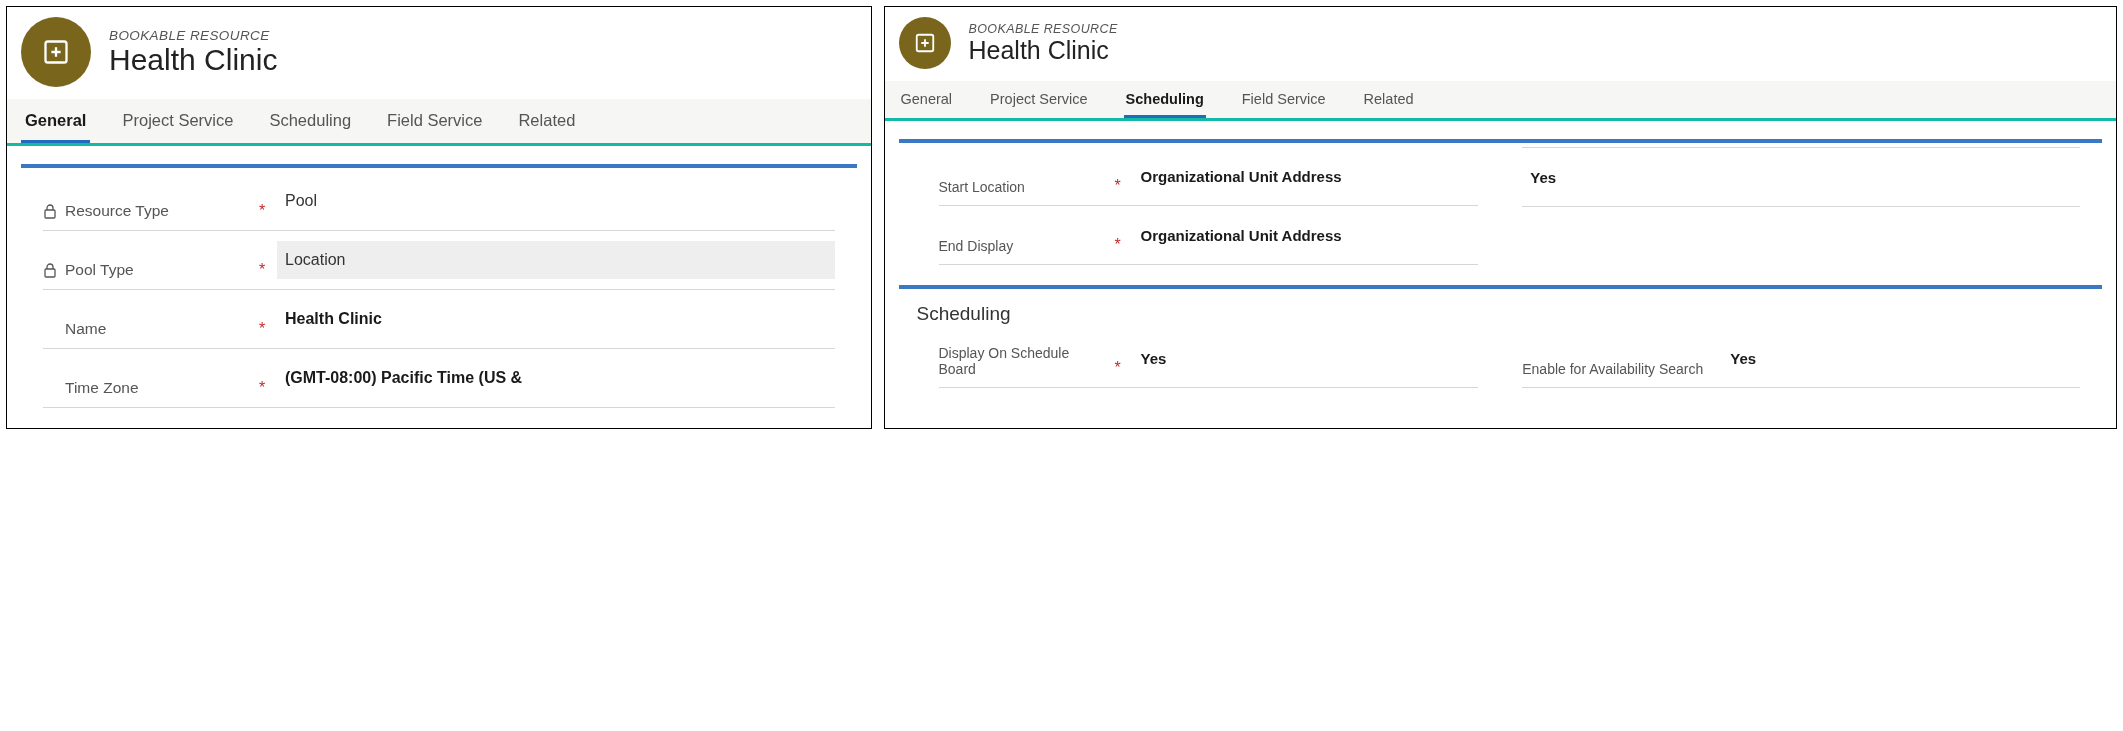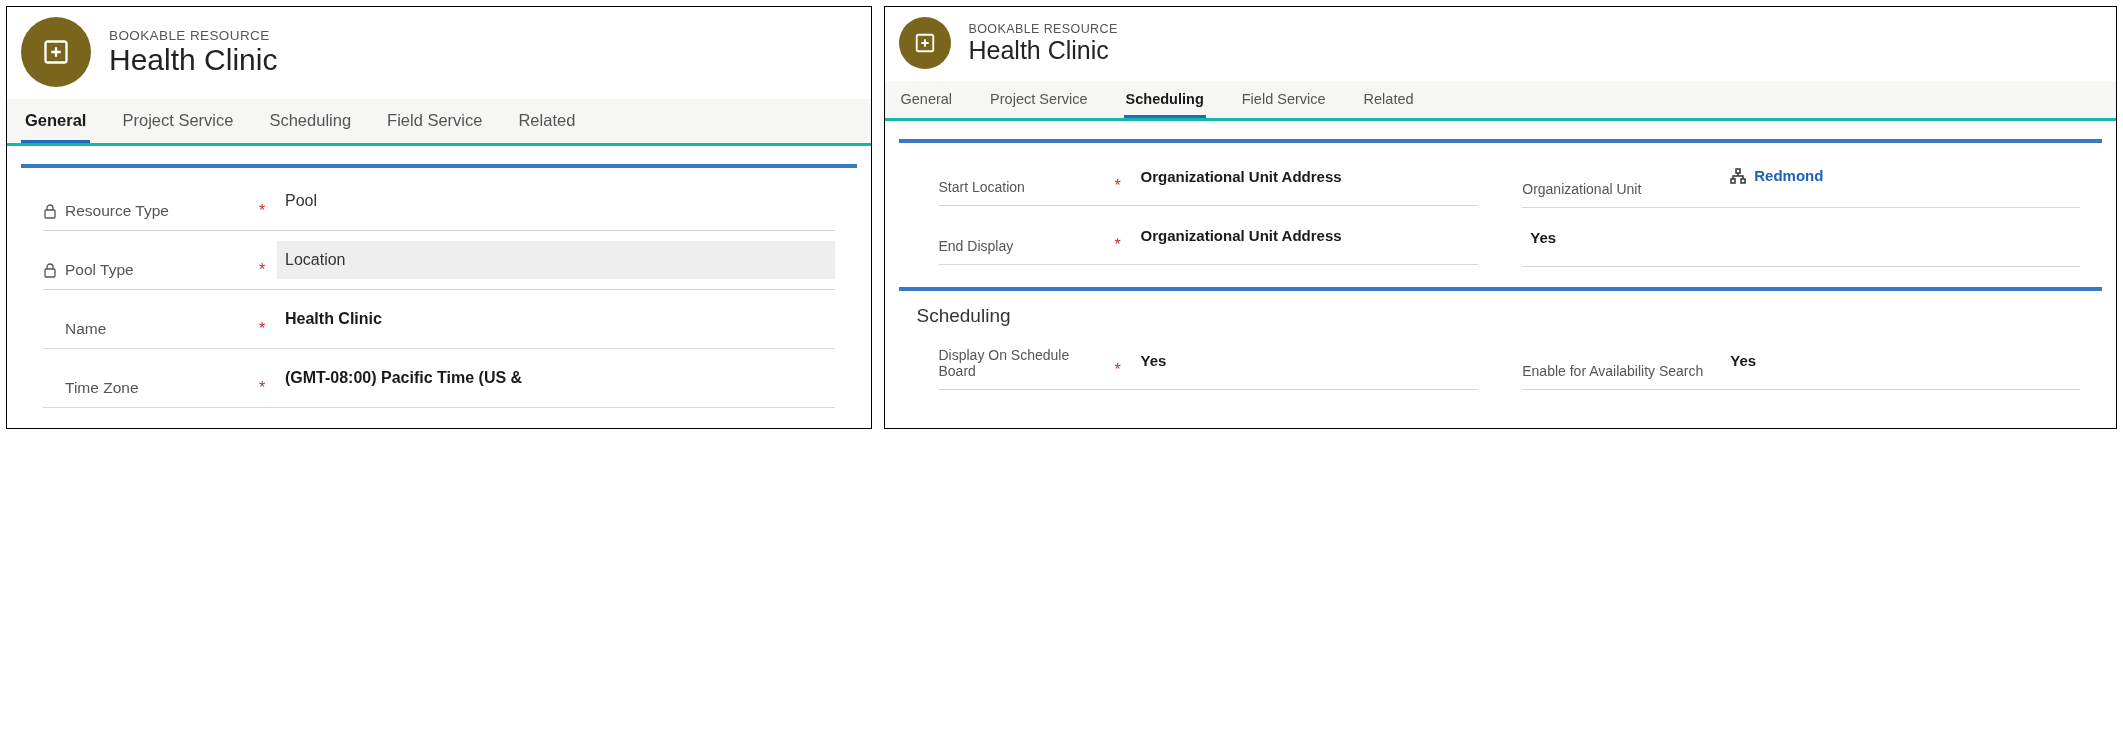--- a/index.html
+++ b/index.html
@@ -37,20 +37,21 @@
       flex-shrink: 0;
     }
     .avatar svg { width: 28px; height: 28px; fill: #fff; }
     .rec-header.compact .avatar { width: 52px; height: 52px; }
     .rec-header.compact .avatar svg { width: 22px; height: 22px; }
     .rec-titles .eyebrow {
       font-size: 13.5px;
       color: #555;
       letter-spacing: 0.4px;
       margin-bottom: 0;
+      font-style: italic;
     }
     .rec-titles .title {
       font-size: 30px;
       font-weight: 400;
       color: #222;
     }
     .rec-header.compact .rec-titles .eyebrow { font-size: 12.5px; }
     .rec-header.compact .rec-titles .title { font-size: 25px; }
 
     
@@ -265,36 +266,20 @@
             <span>End Display</span>
           </div>
           <span class="required">*</span>
           <div class="row-value" style="font-size:15px">Organizational Unit Address</div>
         </div>
         <div class="underline" style="margin-left:40px"></div>
 
       </div>
       <div class="col">
 
-        <div class="form-row compact">
-          <div class="row-label" style="width:200px">
-            <span>Organizational Unit</span>
-          </div>
-          <div class="row-value" style="font-size:15px">
-            <span class="link-val">
-              <svg class="org-icon" width="16" height="16" viewBox="0 0 16 16">
-                <rect x="6" y="1" width="4" height="4"></rect>
-                <rect x="1" y="11" width="4" height="4"></rect>
-                <rect x="11" y="11" width="4" height="4"></rect>
-                <path d="M8 5v3M3 11V8h10v3"></path>
-              </svg>
-              <span>Redmond</span>
-            </span>
-          </div>
-        </div>
         <div class="underline"></div>
 
         <div class="form-row compact">
           <div class="row-value" style="font-size:15px">Yes</div>
         </div>
         <div class="underline"></div>
 
       </div>
     </div>
   </div>

